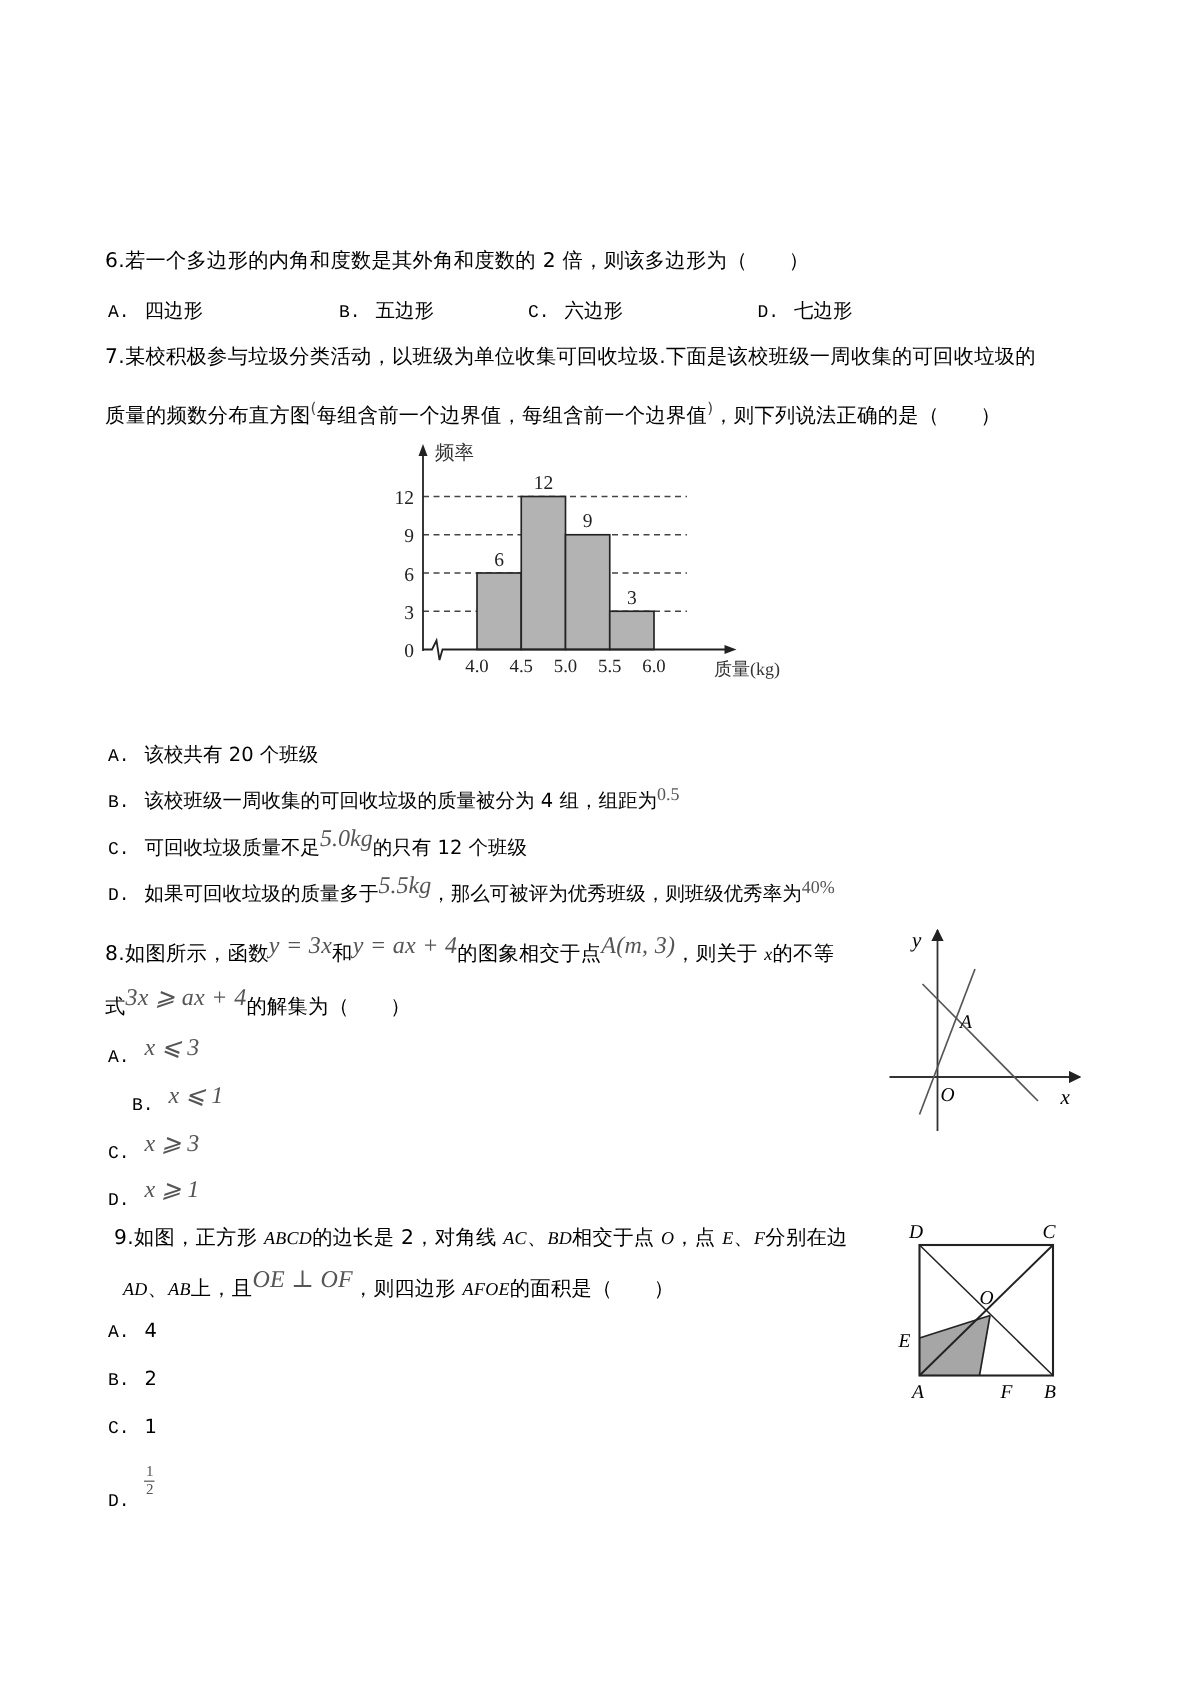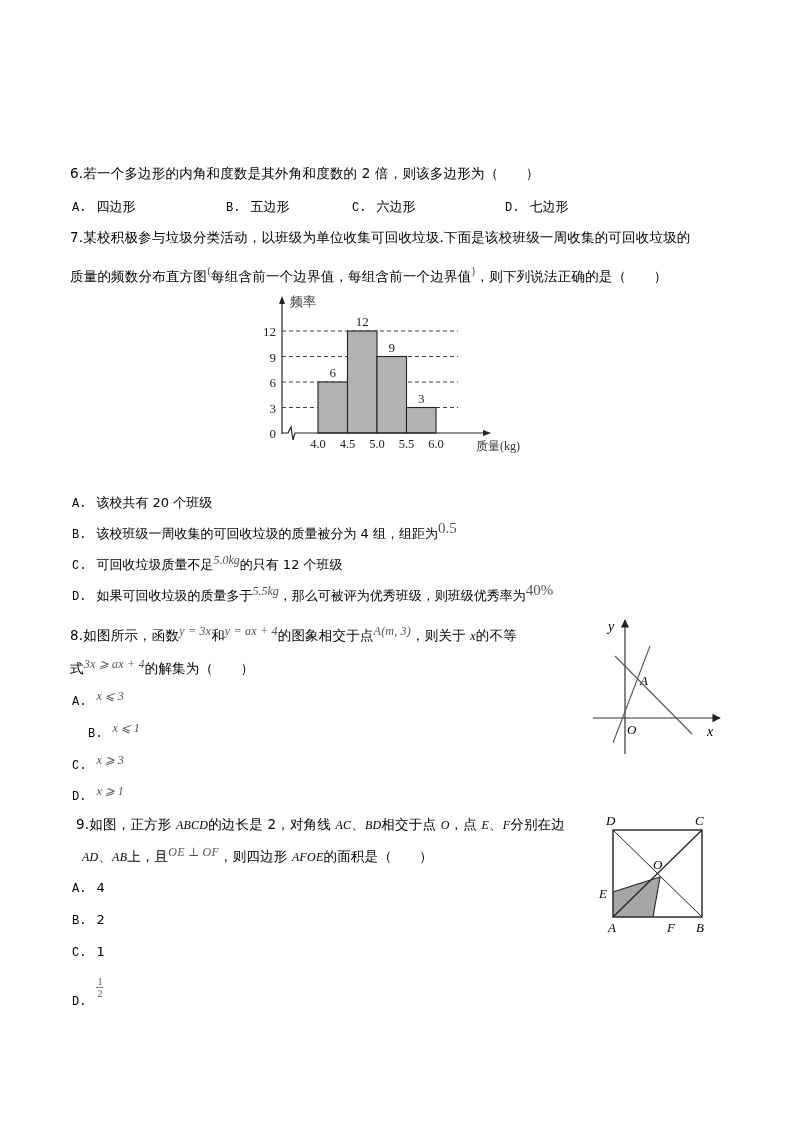--- a/index.html
+++ b/index.html
@@ -2,22 +2,22 @@
 <html><head>
 <meta charset="utf-8">
 <style>
   html, body { margin: 0; padding: 0; background: #ffffff; }
   body { width: 794px; height: 1123px; position: relative; overflow: hidden;
          font-family: "DejaVu Sans", "Liberation Sans", sans-serif; color: #000; font-size: 13px; }
   .abs { position: absolute; white-space: nowrap; }
   .q { font-size: 13.5px; letter-spacing: 0.2px; }
   .opt { font-size: 13px; }
   .lbl { font-family: "Liberation Mono", "DejaVu Sans Mono", monospace; font-size: 12px; margin-right: 10px; }
-  .math { font-family: "Liberation Serif", "DejaVu Serif", serif; font-style: italic; font-size: 12px; color: #555; position: relative; top: -5px; }
-  .mathn { font-family: "Liberation Serif", "DejaVu Serif", serif; font-size: 15px; color: #555; position: relative; top: -5px; }
+  .math { font-family: "Liberation Serif", "DejaVu Serif", serif; font-style: italic; font-size: 16px; color: #555; position: relative; top: -5px; }
+  .mathn { font-family: "Liberation Serif", "DejaVu Serif", serif; font-size: 12px; color: #555; position: relative; top: -5px; }
   .var { font-family: "Liberation Serif", "DejaVu Serif", serif; font-style: italic; font-size: 12px; }
   .small-paren { font-size: 10px; position: relative; top: -6px; color: #444; }
   svg text { font-family: "Liberation Serif", "DejaVu Serif", serif; }
   .frac { display: inline-block; text-align: center; font-family: "Liberation Serif", serif; font-size: 10px; color: #555; line-height: 9px; position: relative; top: -8px; }
   .frac .line { border-top: 1px solid #777; width: 7px; margin: 1px auto; }
 </style>
 </head>
 <body>
 
 <div class="abs q" style="left:70px; top:165px;">6.若一个多边形的内角和度数是其外角和度数的 2 倍，则该多边形为（　　）</div>

